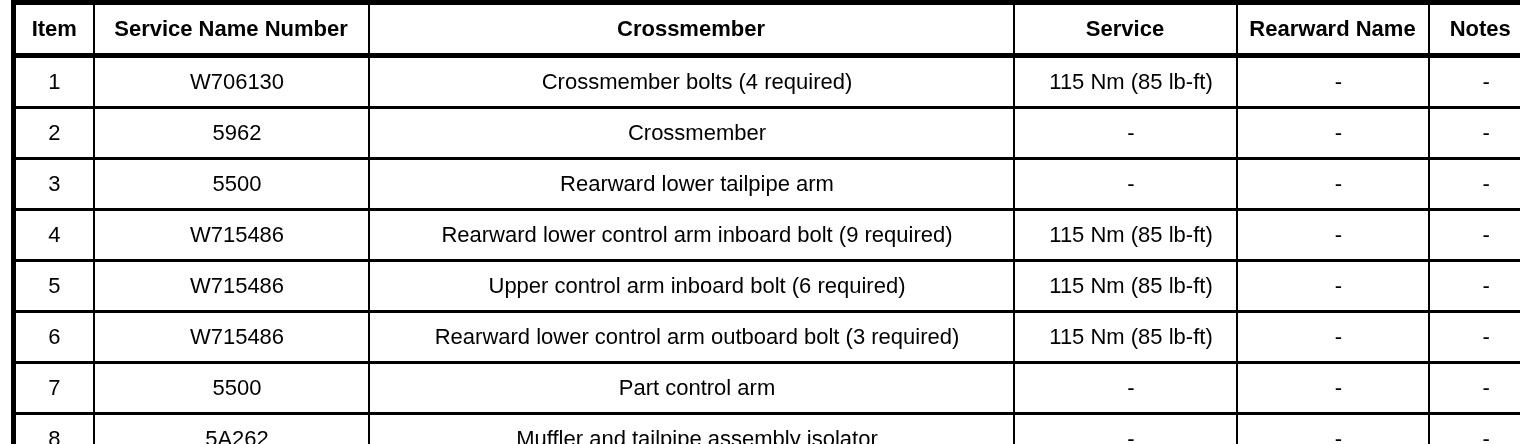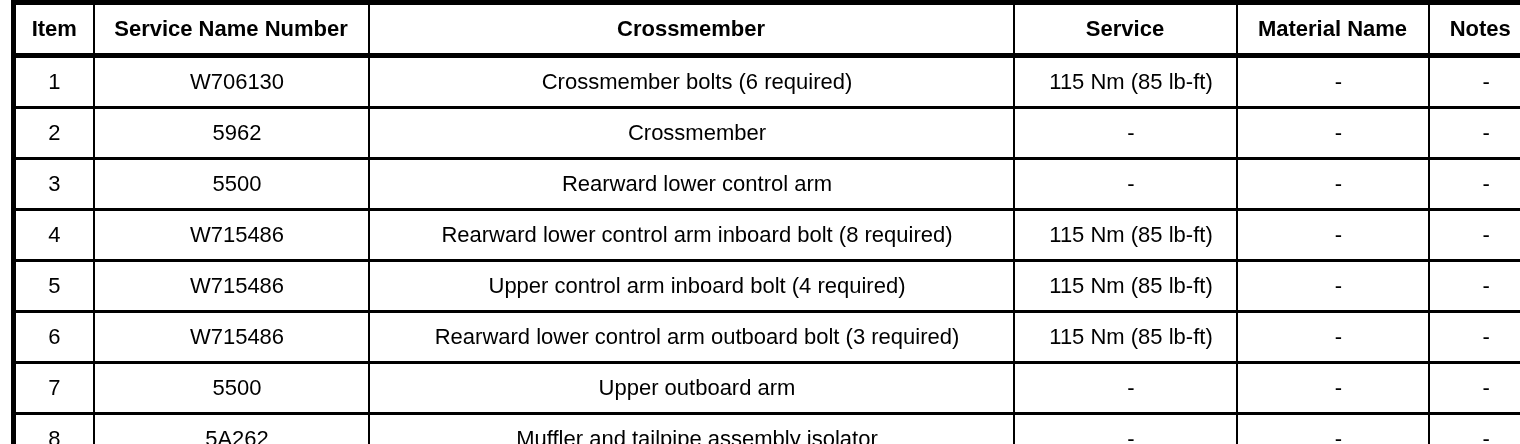--- a/index.html
+++ b/index.html
@@ -66,77 +66,77 @@
       <col style="width:223px">
       <col style="width:192px">
       <col style="width:105px">
     </colgroup>
     <thead>
       <tr>
         <th>Item</th>
         <th>Service Name Number</th>
         <th>Crossmember</th>
         <th>Service</th>
-        <th>Material Name</th>
+        <th>Rearward Name</th>
         <th>Notes</th>
       </tr>
     </thead>
     <tbody>
       <tr>
         <td class="col-item">1</td>
         <td>W706130</td>
-        <td>Crossmember bolts (6 required)</td>
+        <td>Crossmember bolts (4 required)</td>
         <td>115 Nm (85 lb-ft)</td>
         <td>-</td>
         <td>-</td>
       </tr>
       <tr>
         <td class="col-item">2</td>
         <td>5962</td>
         <td>Crossmember</td>
         <td>-</td>
         <td>-</td>
         <td>-</td>
       </tr>
       <tr>
         <td class="col-item">3</td>
         <td>5500</td>
-        <td>Rearward lower control arm</td>
+        <td>Rearward lower tailpipe arm</td>
         <td>-</td>
         <td>-</td>
         <td>-</td>
       </tr>
       <tr>
         <td class="col-item">4</td>
         <td>W715486</td>
-        <td>Rearward lower control arm inboard bolt (8 required)</td>
+        <td>Rearward lower control arm inboard bolt (9 required)</td>
         <td>115 Nm (85 lb-ft)</td>
         <td>-</td>
         <td>-</td>
       </tr>
       <tr>
         <td class="col-item">5</td>
         <td>W715486</td>
-        <td>Upper control arm inboard bolt (4 required)</td>
+        <td>Upper control arm inboard bolt (6 required)</td>
         <td>115 Nm (85 lb-ft)</td>
         <td>-</td>
         <td>-</td>
       </tr>
       <tr>
         <td class="col-item">6</td>
         <td>W715486</td>
         <td>Rearward lower control arm outboard bolt (3 required)</td>
         <td>115 Nm (85 lb-ft)</td>
         <td>-</td>
         <td>-</td>
       </tr>
       <tr>
         <td class="col-item">7</td>
         <td>5500</td>
-        <td>Upper outboard arm</td>
+        <td>Part control arm</td>
         <td>-</td>
         <td>-</td>
         <td>-</td>
       </tr>
       <tr>
         <td class="col-item">8</td>
         <td>5A262</td>
         <td>Muffler and tailpipe assembly isolator</td>
         <td>-</td>
         <td>-</td>

